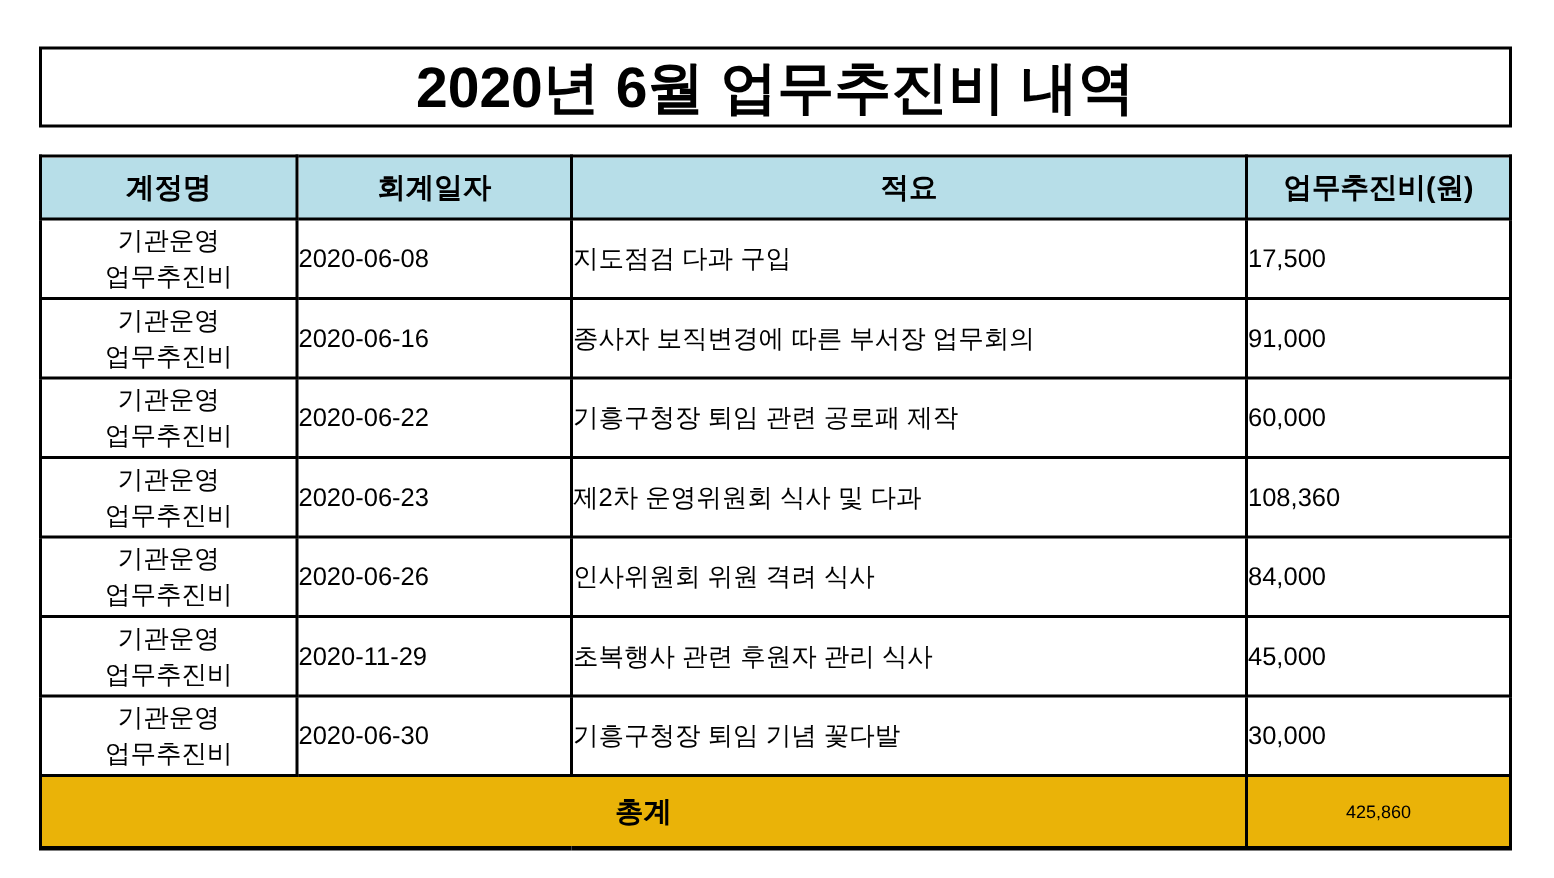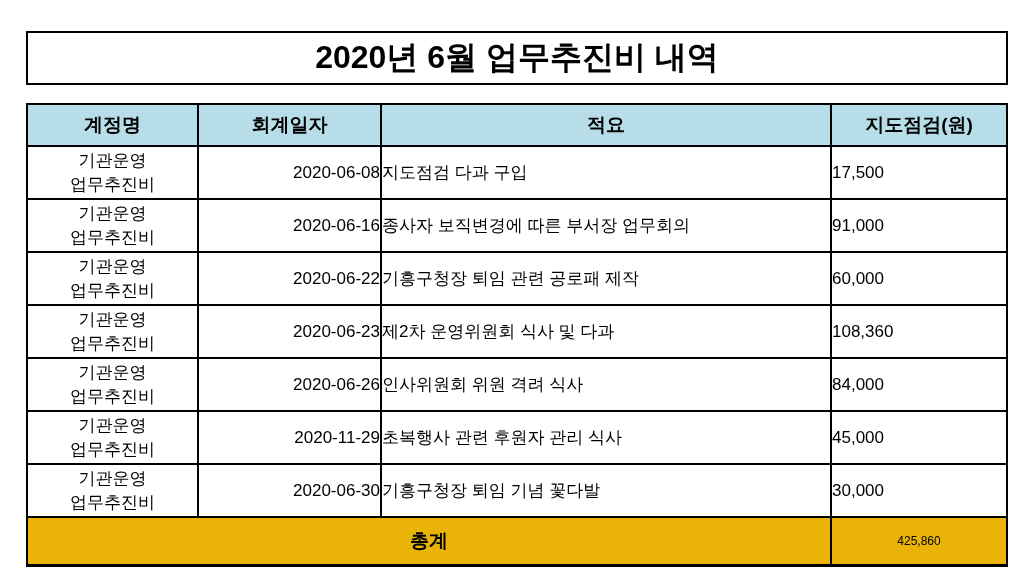--- a/index.html
+++ b/index.html
@@ -24,21 +24,21 @@
     top: 31px;
     width: 982px;
     height: 54px;
     box-sizing: border-box;
     border: 2px solid #000000;
     display: flex;
     align-items: center;
     justify-content: center;
   }
   .title-text {
-    font-size: 32px;
+    font-size: 38px;
     font-weight: 800;
     letter-spacing: 0px;
     white-space: nowrap;
   }
   table.expense {
     position: absolute;
     left: 26px;
     top: 103px;
     width: 980px;
     border-collapse: collapse;
@@ -68,21 +68,21 @@
     vertical-align: middle;
     background: #ffffff;
   }
   td.account {
     text-align: center;
     white-space: pre-line;
     line-height: 24px;
     border-radius: 21px;
   }
   td.date {
-    text-align: right;
+    text-align: left;
   }
   td.desc {
     text-align: left;
     padding-left: 5px;
   }
   td.amount {
     text-align: left;
     padding-right: 9px;
   }
   tr.total-row td {
@@ -117,21 +117,21 @@
       <col class="c-account">
         <col class="c-date">
         <col class="c-desc">
         <col class="c-amount">
     </colgroup>
     <thead>
       <tr>
         <th>계정명</th>
         <th>회계일자</th>
         <th>적요</th>
-        <th>지도점검(원)</th>
+        <th>업무추진비(원)</th>
       </tr>
     </thead>
     <tbody>
       <tr>
         <td class="account">기관운영
 업무추진비</td>
         <td class="date">2020-06-08</td>
         <td class="desc">지도점검 다과 구입</td>
         <td class="amount">17,500</td>
       </tr>

